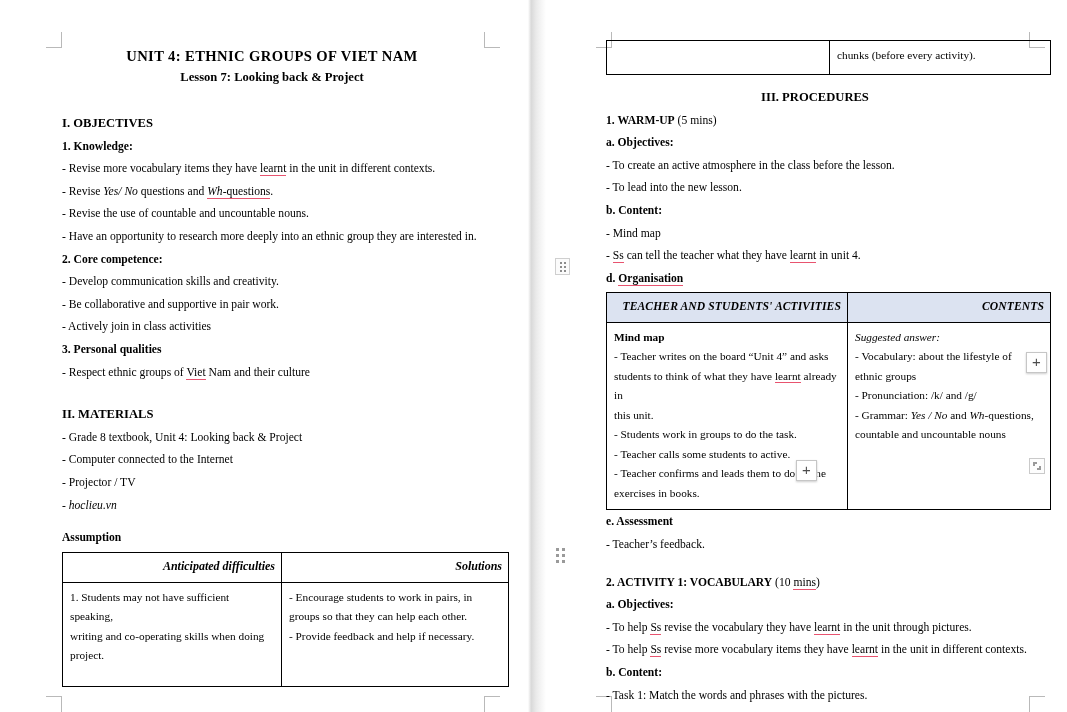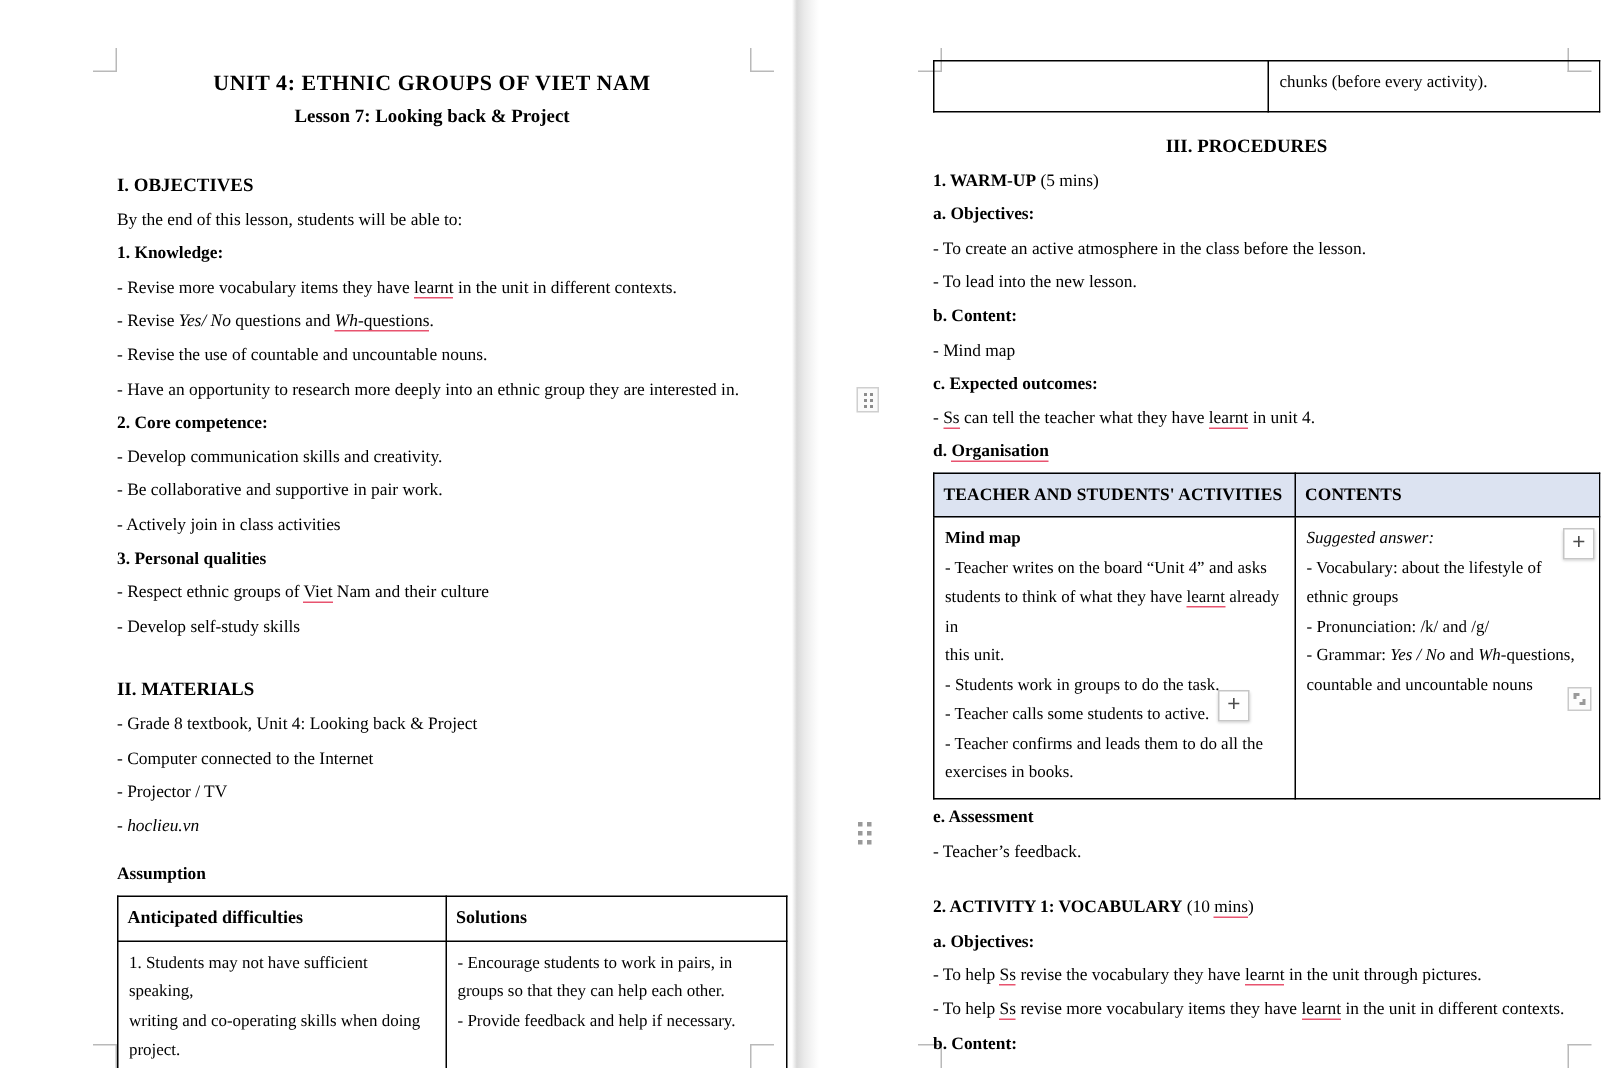--- a/index.html
+++ b/index.html
@@ -35,21 +35,21 @@
   .page-gap   {
     flex: 0 0 auto;
     width: 18px;
     height: 712px;
     background: linear-gradient(to right, #ffffff 0%, #d9d9d9 18%, #eaeaea 45%, #f4f4f4 70%, #ffffff 100%);
   }
   .page-right { width: 521px; }
 
   .page-body {
     position: absolute;
-    left: 16px; top: 0;
+    left: 0; top: 0;
     width: 100%; height: 100%;
   }
 
   
   .crop {
     position: absolute;
     width: 16px;
     height: 16px;
     pointer-events: none;
   }
@@ -127,23 +127,24 @@
   }
   table.doc-table td, table.doc-table th {
     border: 1px solid #000000;
     vertical-align: top;
     padding: 5px 7px 6px 7px;
     line-height: 19.5px;
     font-weight: normal;
     text-align: left;
   }
   table.doc-table th {
-    text-align: left;
+    text-align: right;
     font-weight: bold;
     padding: 4px 6px 5px 6px;
+    font-style: italic;
   }
   .tbl-cell-line { margin: 0; }
 
   
   .assumption-table { width: 420px; margin-top: 6px; }
   .assumption-table th { font-size: 12px; }
   .assumption-table td { height: 92px; }
 
   
   .proc-table { width: 418px; margin-top: 2px; }
@@ -228,37 +229,35 @@
 
       <div class="content content-left">
 
         <div class="doc-title">UNIT 4: ETHNIC GROUPS OF VIET NAM</div>
         <div class="doc-subtitle">Lesson 7: Looking back &amp; Project</div>
 
         <div class="sp-sm"></div>
 
         <div class="h-sect">I. OBJECTIVES</div>
 
-        <p class="line">By the end of this lesson, students will be able to:</p>
 
         <p class="line b">1. Knowledge:</p>
 
         <p class="line">- Revise more vocabulary items they have <span class="redline">learnt</span> in the unit in different contexts.</p>
         <p class="line">- Revise <span class="it">Yes/ No</span> questions and <span class="redline"><span class="it">Wh</span>-questions</span>.</p>
         <p class="line">- Revise the use of countable and uncountable nouns.</p>
         <p class="line">- Have an opportunity to research more deeply into an ethnic group they are interested in.</p>
 
         <p class="line b">2. Core competence:</p>
         <p class="line">- Develop communication skills and creativity.</p>
         <p class="line">- Be collaborative and supportive in pair work.</p>
         <p class="line">- Actively join in class activities</p>
 
         <p class="line b">3. Personal qualities</p>
         <p class="line">- Respect ethnic groups of <span class="redline">Viet</span> Nam and their culture</p>
-        <p class="line">- Develop self-study skills</p>
 
         <div class="sp"></div>
 
         <div class="h-sect tight">II. MATERIALS</div>
         <p class="line">- Grade 8 textbook, Unit 4: Looking back &amp; Project</p>
         <p class="line">- Computer connected to the Internet</p>
         <p class="line">- Projector / TV</p>
         <p class="line it">- hoclieu.vn</p>
 
         <div class="sp"></div>
@@ -316,21 +315,20 @@
 
         <p class="line"><b>1. WARM-UP</b> <span>(5 mins)</span></p>
 
         <p class="line b">a. Objectives:</p>
         <p class="line">- To create an active atmosphere in the class before the lesson.</p>
         <p class="line">- To lead into the new lesson.</p>
 
         <p class="line b">b. Content:</p>
         <p class="line">- Mind map</p>
 
-        <p class="line b">c. Expected outcomes:</p>
         <p class="line">- <span class="redline">Ss</span> can tell the teacher what they have <span class="redline">learnt</span> in unit 4.</p>
 
         <p class="line b">d. <span class="redline-b">Organisation</span></p>
 
         <table class="doc-table proc-table">
           <tbody>
               <tr>
             <th class="col-a">TEACHER AND STUDENTS' ACTIVITIES</th>
             <th class="col-b">CONTENTS</th>
           </tr>

